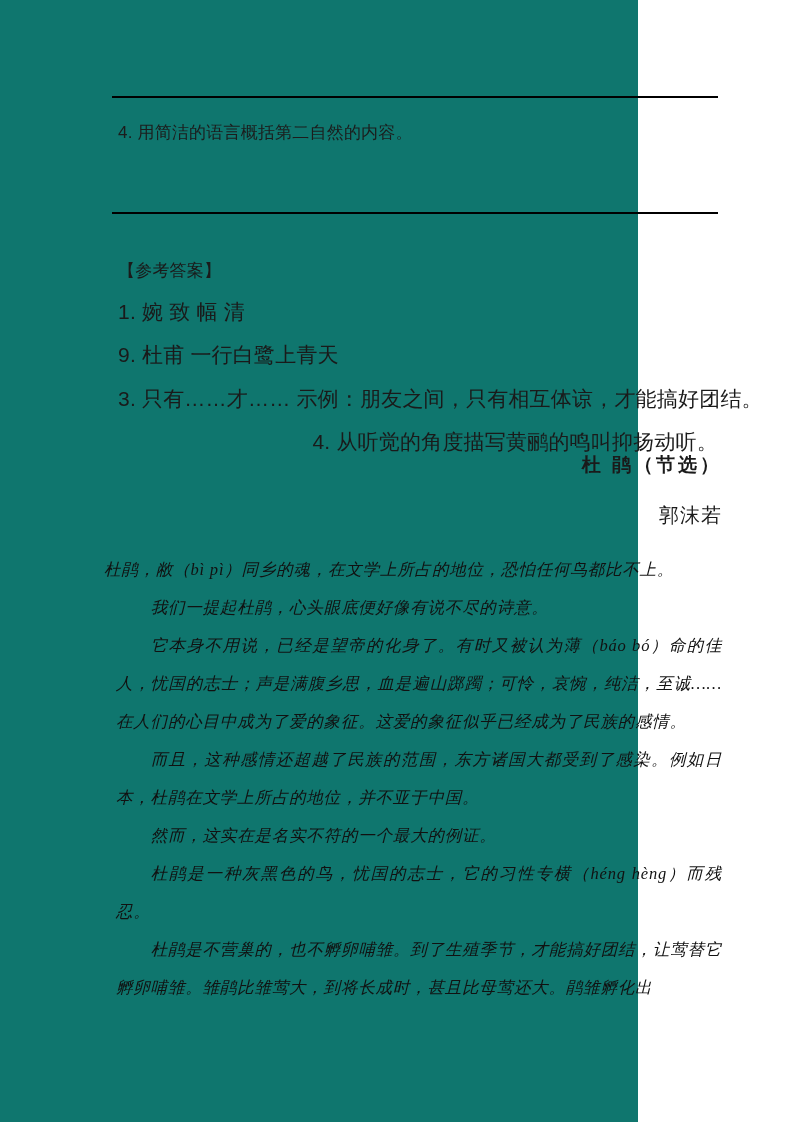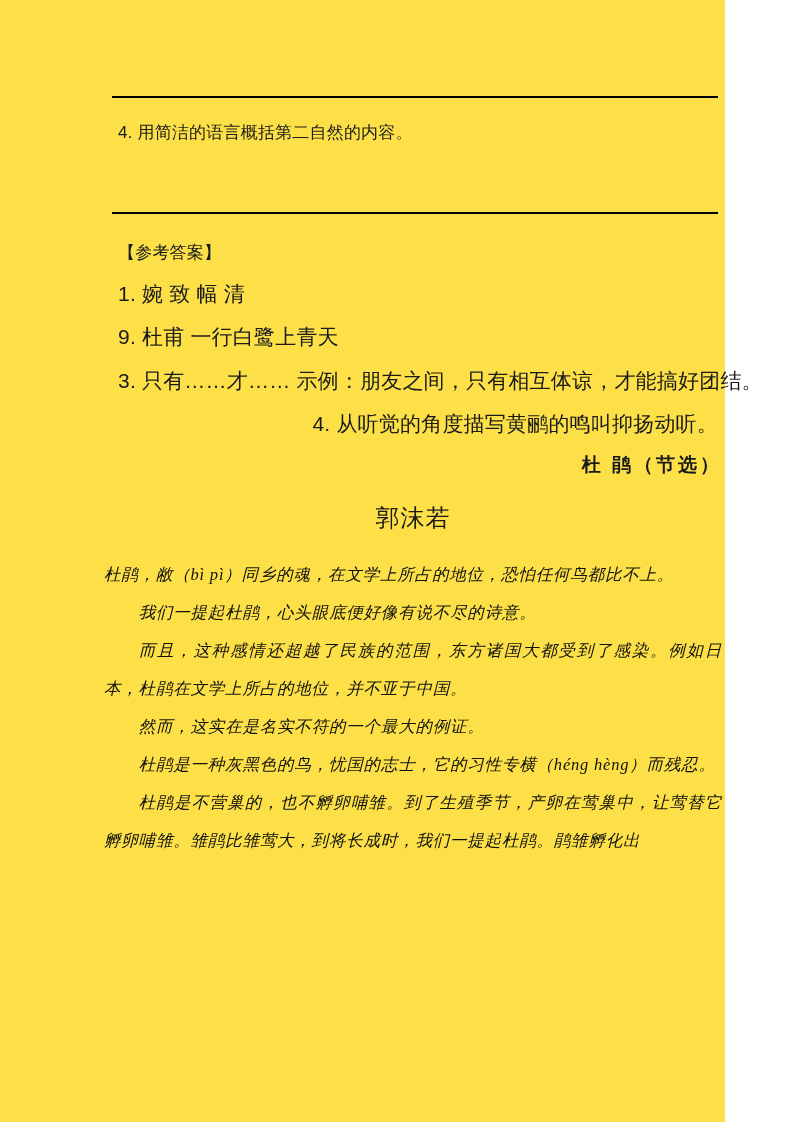--- a/index.html
+++ b/index.html
@@ -12,23 +12,23 @@
     height: 1122px;
     position: relative;
     font-family: "Liberation Sans", "DejaVu Sans", sans-serif;
     color: #1a1a1a;
     overflow: hidden;
   }
 
   .page {
     position: absolute;
     left: 0; top: 0;
-    width: 725px;
+    width: 638px;
     height: 1122px;
-    background: #fde047;
+    background: #0f766e;
   }
 
   
   .worksheet {
     position: absolute;
     left: 112px;
     top: 96px;
     width: 606px;
   }
 
@@ -50,20 +50,21 @@
   .rule-gap { height: 66px; }
 
   .answers {
     padding: 26px 0 0 6px;
   }
   .ans-head {
     font-size: 17px;
     line-height: 1.5;
     padding-bottom: 14px;
     letter-spacing: 0.2px;
+    margin-top: 18px;
   }
   .ans-line {
     font-size: 21px;
     line-height: 1.45;
     padding-bottom: 13px;
     letter-spacing: 0.2px;
     white-space: nowrap;
   }
   .ans-line.last { padding-bottom: 0; text-align: right; }
 
@@ -78,39 +79,39 @@
 
   .art-title {
     text-align: right;
     font-size: 19px;
     font-weight: bold;
     letter-spacing: 3px;
     font-family: "Liberation Sans", "DejaVu Sans", sans-serif;
     padding-bottom: 24px;
   }
   .art-author {
-    text-align: center;
-    font-size: 24px;
+    text-align: right;
+    font-size: 20px;
     letter-spacing: 1px;
     font-family: Liberation Sans, sans-serif;
     padding-bottom: 22px;
   }
 
   .para {
     font-size: 16.5px;
     line-height: 38px;
     letter-spacing: 0.8px;
     text-align: justify;
     text-justify: inter-ideograph;
     margin: 0;
     color: #111;
     font-style: italic;
     font-family: "Liberation Serif", "DejaVu Serif", serif;
   }
-  .para.indent { text-indent: 2.1em; }
+  .para.indent { text-indent: 2.1em; margin-left: 12px; }
   .para.noindent { text-indent: 0; }
 </style>
 </head>
 <body>
 
 <div class="page">
 
   <div class="worksheet">
 
     <div class="rule"></div>
@@ -133,24 +134,25 @@
   <div class="article">
 
     <div class="art-title">杜 鹃（节选）</div>
 
     <div class="art-author">郭沫若</div>
 
     <p class="para noindent">杜鹃，敝（bì pì）同乡的魂，在文学上所占的地位，恐怕任何鸟都比不上。</p>
 
     <p class="para indent">我们一提起杜鹃，心头眼底便好像有说不尽的诗意。</p>
 
+    <p class="para indent">它本身不用说，已经是望帝的化身了。有时又被认为薄（báo bó）命的佳人，忧国的志士；声是满腹乡思，血是遍山踯躅；可怜，哀惋，纯洁，至诚……在人们的心目中成为了爱的象征。这爱的象征似乎已经成为了民族的感情。</p>
 
     <p class="para indent">而且，这种感情还超越了民族的范围，东方诸国大都受到了感染。例如日本，杜鹃在文学上所占的地位，并不亚于中国。</p>
 
     <p class="para indent">然而，这实在是名实不符的一个最大的例证。</p>
 
     <p class="para indent">杜鹃是一种灰黑色的鸟，忧国的志士，它的习性专横（héng hèng）而残忍。</p>
 
-    <p class="para indent">杜鹃是不营巢的，也不孵卵哺雏。到了生殖季节，产卵在莺巢中，让莺替它孵卵哺雏。雏鹃比雏莺大，到将长成时，我们一提起杜鹃。鹃雏孵化出</p>
+    <p class="para indent">杜鹃是不营巢的，也不孵卵哺雏。到了生殖季节，才能搞好团结，让莺替它孵卵哺雏。雏鹃比雏莺大，到将长成时，甚且比母莺还大。鹃雏孵化出</p>
 
   </div>
 
 </div>
 
 </body></html>

